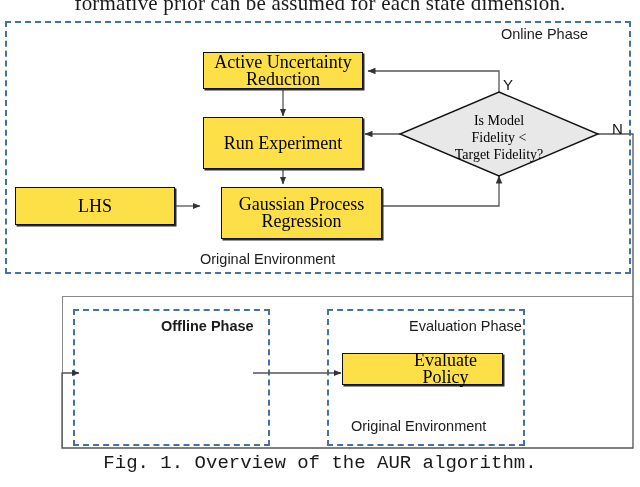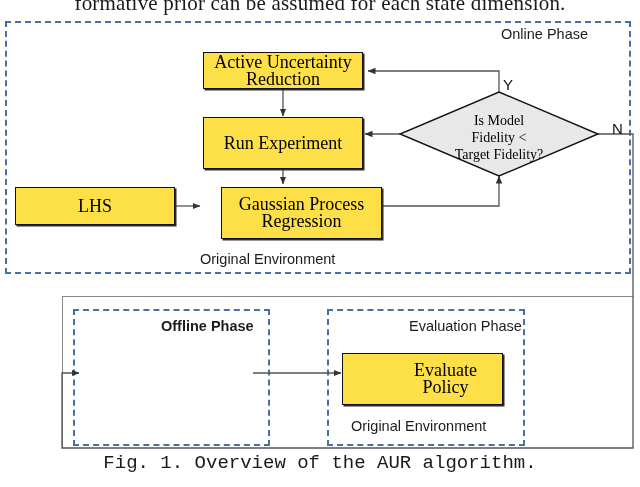--- a/index.html
+++ b/index.html
@@ -136,19 +136,19 @@
 
   <div class="node" style="left:15px;top:187px;width:160px;height:38px;">
     <span>LHS</span>
   </div>
 
   <div class="node" style="left:221px;top:187px;width:161px;height:52px;">
     <span>Gaussian Process Regression</span>
   </div>
 
 
-  <div class="node" style="left:342px;top:353px;width:161px;height:52px;padding-left:46px;">
+  <div class="node" style="left:342px;top:353px;width:161px;height:32px;padding-left:46px;">
     <span>Evaluate Policy</span>
   </div>
 
   <div class="caption">Fig. 1. Overview of the AUR algorithm.</div>
 
 </div>
 
 </body></html>

